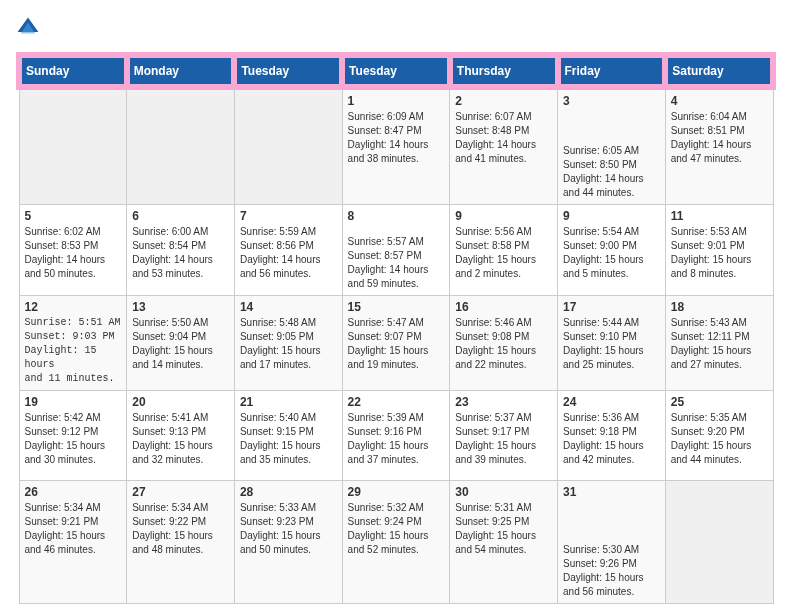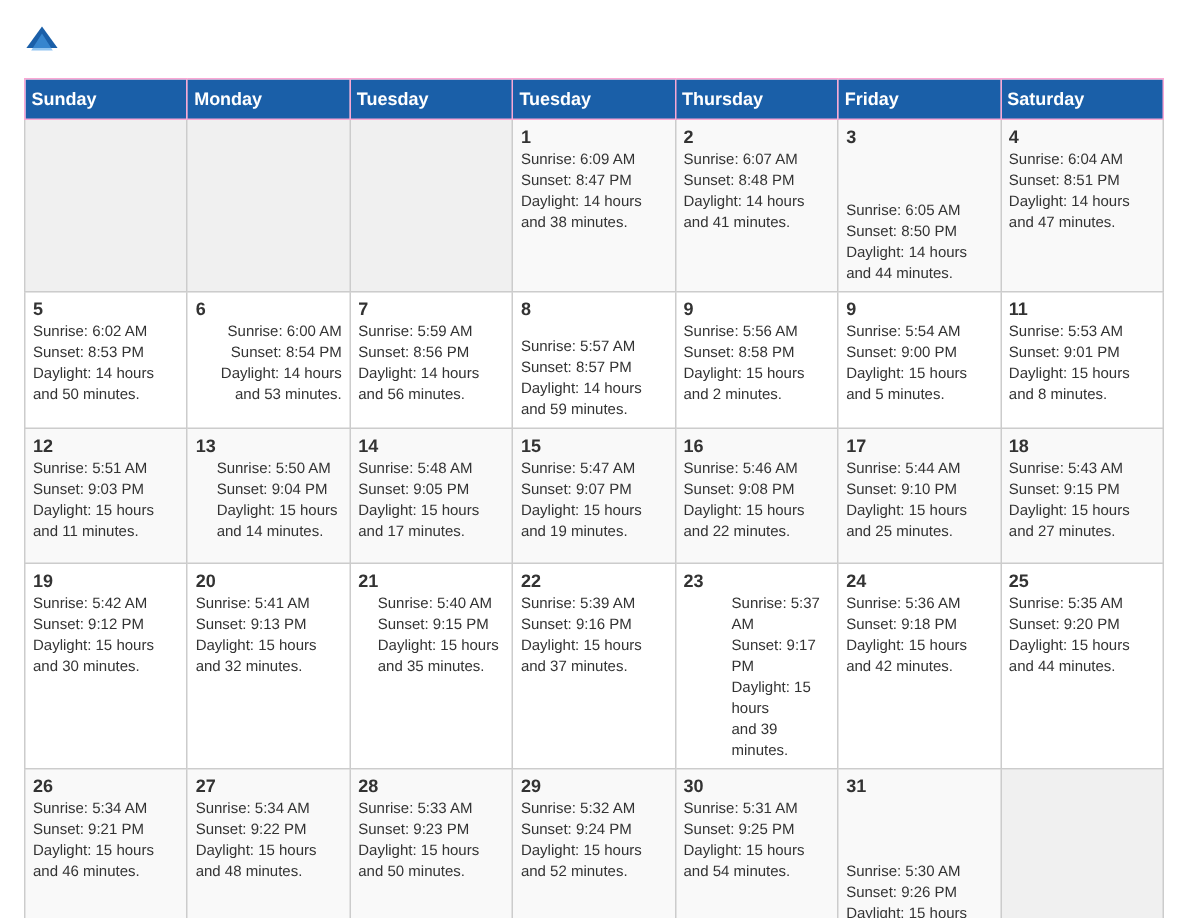--- a/index.html
+++ b/index.html
@@ -49,21 +49,21 @@
       border-collapse: collapse;
       table-layout: fixed;
     }
     thead th {
       background: #1a5fa8;
       color: #fff;
       font-size: 12px;
       font-weight: bold;
       padding: 6px 4px;
       text-align: left;
-      border: 1px solid #f9a8d4;
+      border: 6px solid #f9a8d4;
     }
     tbody td {
       border: 1px solid #ccc;
       vertical-align: top;
       padding: 4px 5px;
       font-size: 10px;
       color: #333;
       height: 90px;
       background: #fff;
     }
@@ -155,21 +155,21 @@
       <tr>
         <td>
           <div class="day-num">5</div>
           <div class="cell-info" style="white-space: pre-line;">Sunrise: 6:02 AM
 Sunset: 8:53 PM
 Daylight: 14 hours
 and 50 minutes.</div>
         </td>
         <td>
           <div class="day-num">6</div>
-          <div class="cell-info" style="white-space: pre-line; text-align: right;">Sunrise: 6:00 AM
+          <div class="cell-info" style="white-space: pre-line;">Sunrise: 6:00 AM
 Sunset: 8:54 PM
 Daylight: 14 hours
 and 53 minutes.</div>
         </td>
         <td>
           <div class="day-num">7</div>
           <div class="cell-info" style="white-space: pre-line;">Sunrise: 5:59 AM
 Sunset: 8:56 PM
 Daylight: 14 hours
 and 56 minutes.</div>
@@ -199,28 +199,28 @@
           <div class="day-num">11</div>
           <div class="cell-info" style="white-space: pre-line;">Sunrise: 5:53 AM
 Sunset: 9:01 PM
 Daylight: 15 hours
 and 8 minutes.</div>
         </td>
       </tr>
       <tr>
         <td>
           <div class="day-num">12</div>
-          <div class="cell-info" style="white-space: pre-line;">Sunrise: 5:51 AM
+          <div class="cell-info" style="white-space: pre-line; font-family: Liberation Mono, monospace;">Sunrise: 5:51 AM
 Sunset: 9:03 PM
 Daylight: 15 hours
 and 11 minutes.</div>
         </td>
         <td>
           <div class="day-num">13</div>
-          <div class="cell-info" style="white-space: pre-line; margin-left: 14px;">Sunrise: 5:50 AM
+          <div class="cell-info" style="white-space: pre-line;">Sunrise: 5:50 AM
 Sunset: 9:04 PM
 Daylight: 15 hours
 and 14 minutes.</div>
         </td>
         <td>
           <div class="day-num">14</div>
           <div class="cell-info" style="white-space: pre-line;">Sunrise: 5:48 AM
 Sunset: 9:05 PM
 Daylight: 15 hours
 and 17 minutes.</div>
@@ -242,21 +242,21 @@
         <td>
           <div class="day-num">17</div>
           <div class="cell-info" style="white-space: pre-line;">Sunrise: 5:44 AM
 Sunset: 9:10 PM
 Daylight: 15 hours
 and 25 minutes.</div>
         </td>
         <td>
           <div class="day-num">18</div>
           <div class="cell-info" style="white-space: pre-line;">Sunrise: 5:43 AM
-Sunset: 9:15 PM
+Sunset: 12:11 PM
 Daylight: 15 hours
 and 27 minutes.</div>
         </td>
       </tr>
       <tr>
         <td>
           <div class="day-num">19</div>
           <div class="cell-info" style="white-space: pre-line;">Sunrise: 5:42 AM
 Sunset: 9:12 PM
 Daylight: 15 hours
@@ -264,35 +264,35 @@
         </td>
         <td>
           <div class="day-num">20</div>
           <div class="cell-info" style="white-space: pre-line;">Sunrise: 5:41 AM
 Sunset: 9:13 PM
 Daylight: 15 hours
 and 32 minutes.</div>
         </td>
         <td>
           <div class="day-num">21</div>
-          <div class="cell-info" style="white-space: pre-line; margin-left: 13px;">Sunrise: 5:40 AM
+          <div class="cell-info" style="white-space: pre-line;">Sunrise: 5:40 AM
 Sunset: 9:15 PM
 Daylight: 15 hours
 and 35 minutes.</div>
         </td>
         <td>
           <div class="day-num">22</div>
           <div class="cell-info" style="white-space: pre-line;">Sunrise: 5:39 AM
 Sunset: 9:16 PM
 Daylight: 15 hours
 and 37 minutes.</div>
         </td>
         <td>
           <div class="day-num">23</div>
-          <div class="cell-info" style="white-space: pre-line; margin-left: 32px;">Sunrise: 5:37 AM
+          <div class="cell-info" style="white-space: pre-line;">Sunrise: 5:37 AM
 Sunset: 9:17 PM
 Daylight: 15 hours
 and 39 minutes.</div>
         </td>
         <td>
           <div class="day-num">24</div>
           <div class="cell-info" style="white-space: pre-line;">Sunrise: 5:36 AM
 Sunset: 9:18 PM
 Daylight: 15 hours
 and 42 minutes.</div>

